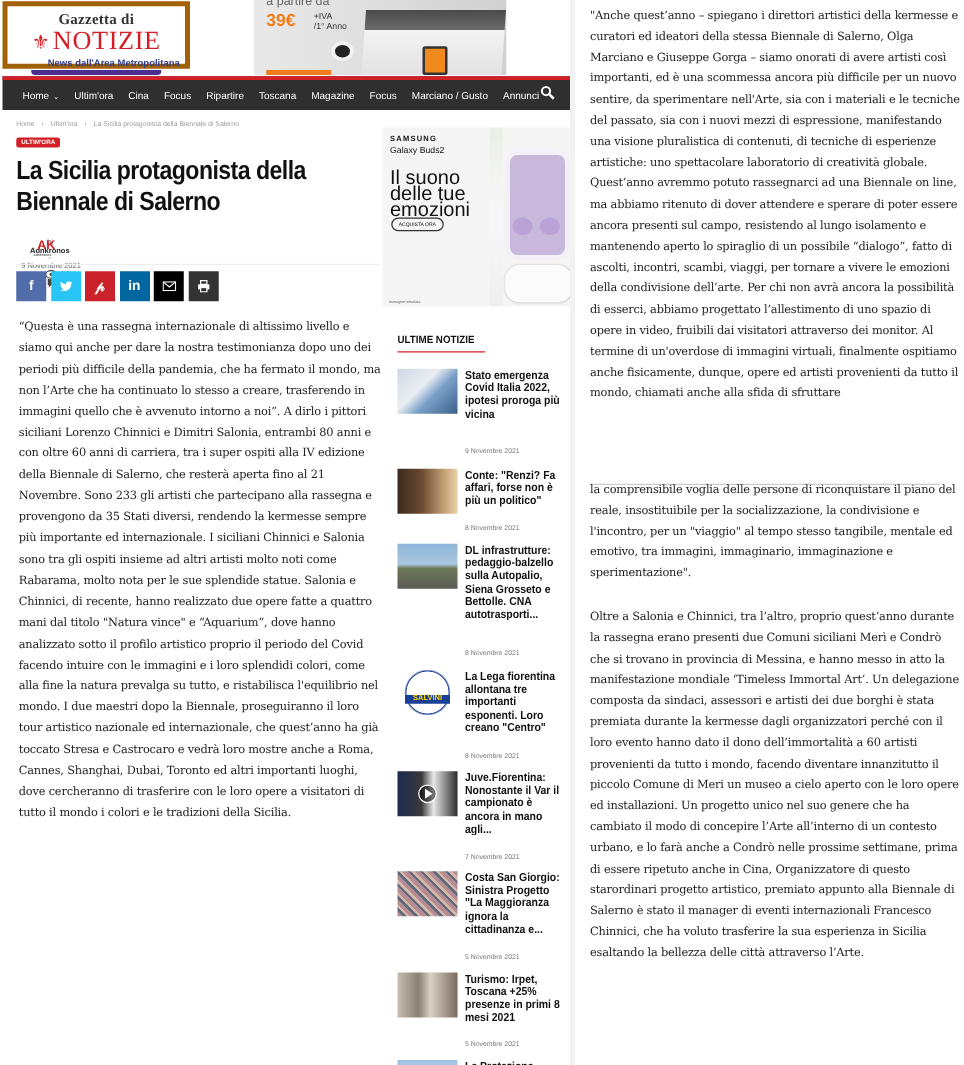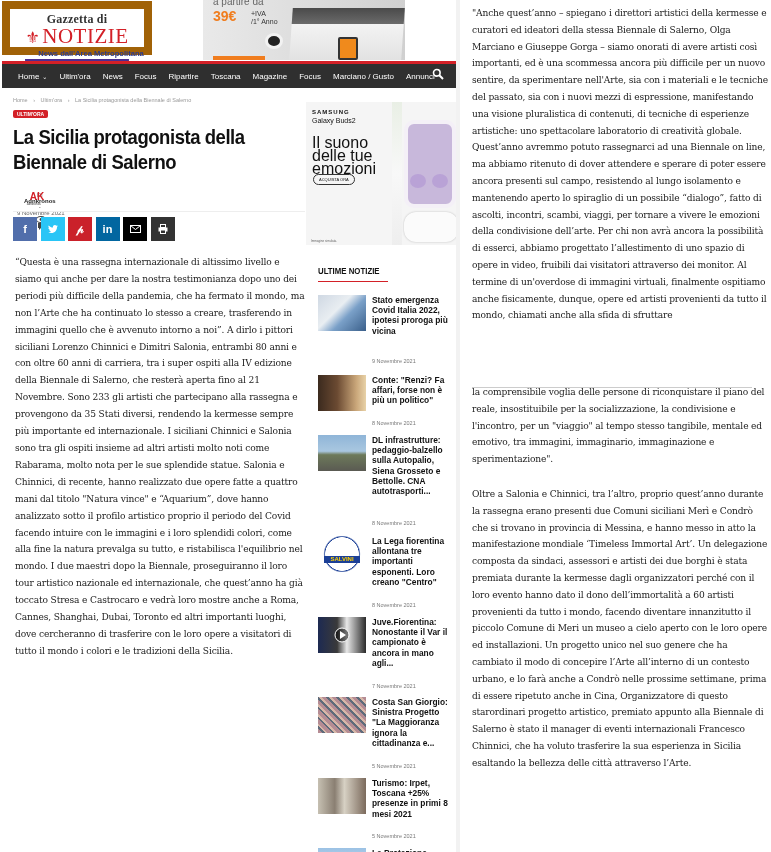--- a/index.html
+++ b/index.html
@@ -2,21 +2,21 @@
 <html><head>
 <meta charset="utf-8">
 <style>
   * { box-sizing: border-box; margin: 0; padding: 0; }
   html, body { width: 771px; height: 852px; overflow: hidden; background: #ffffff; }
   body { font-family: "DejaVu Serif", serif; color: #222; position: relative; }
 
   
   #left { position: absolute; left: 0; top: 0; width: 460px; height: 852px; overflow: hidden; background: #fff; }
 
-  .logo-box { position: absolute; left: 2px; top: 1px; width: 150px; height: 54px; border: 8px solid #a16207; background: #fff; text-align: center; }
+  .logo-box { position: absolute; left: 2px; top: 1px; width: 150px; height: 54px; border: 4px solid #a16207; background: #fff; text-align: center; }
   .logo-top { font-family: "Liberation Serif", serif; font-weight: bold; font-size: 12px; color: #333; margin-top: 3px; letter-spacing: .2px; }
   .logo-main { font-family: "Liberation Serif", serif; font-size: 21px; color: #d32027; line-height: 19px; letter-spacing: .5px; }
   .logo-main .lily { font-size: 16px; margin-right: 2px; }
   .logo-sub { font-family: "Liberation Sans", sans-serif; font-weight: bold; font-size: 7.6px; color: #2c3a8a; margin-top: 2px; padding-left: 28px; }
   .logo-bar { width: 104px; height: 4px; background: #4b2e92; margin: 1px auto 0; border-radius: 0 0 3px 3px; }
 
   .top-ad { position: absolute; left: 203px; top: 0; width: 202px; height: 60px; background: linear-gradient(90deg,#e9e9e9,#dcdcdc 55%,#d0d0d0); overflow: hidden; }
   .top-ad .t1 { position: absolute; left: 10px; top: -4px; font-family: "Liberation Sans", sans-serif; font-size: 10px; color: #666; }
   .top-ad .price { position: absolute; left: 10px; top: 8px; font-family: "Liberation Sans", sans-serif; font-weight: bold; font-size: 14px; color: #f07d1e; }
   .top-ad .iva { position: absolute; left: 48px; top: 10px; font-family: "Liberation Sans", sans-serif; font-size: 7px; line-height: 8px; color: #333; }
@@ -100,21 +100,21 @@
     <span class="iva"><span>+IVA</span><br><span>/1° Anno</span></span>
     <div class="cup"></div>
     <div class="laptop"></div>
     <div class="phone"></div>
     <div class="cta"></div>
   </div>
 
   <nav class="navbar">
     <span class="nav-item"><span>Home</span><span class="chev">⌄</span></span>
     <span class="nav-item">Ultim'ora</span>
-    <span class="nav-item">News</span>
+    <span class="nav-item">Cina</span>
     <span class="nav-item">Focus</span>
     <span class="nav-item">Ripartire</span>
     <span class="nav-item">Toscana</span>
     <span class="nav-item">Magazine</span>
     <span class="nav-item">Focus</span>
     <span class="nav-item">Marciano / Gusto</span>
     <span class="nav-item">Annunci</span>
     <svg class="nav-search" viewBox="0 0 12 12">
       <circle cx="4.8" cy="4.8" r="3.3" fill="none" stroke="#fff" stroke-width="1.6"></circle>
       <line x1="7.3" y1="7.3" x2="11" y2="11" stroke="#fff" stroke-width="2"></line>

